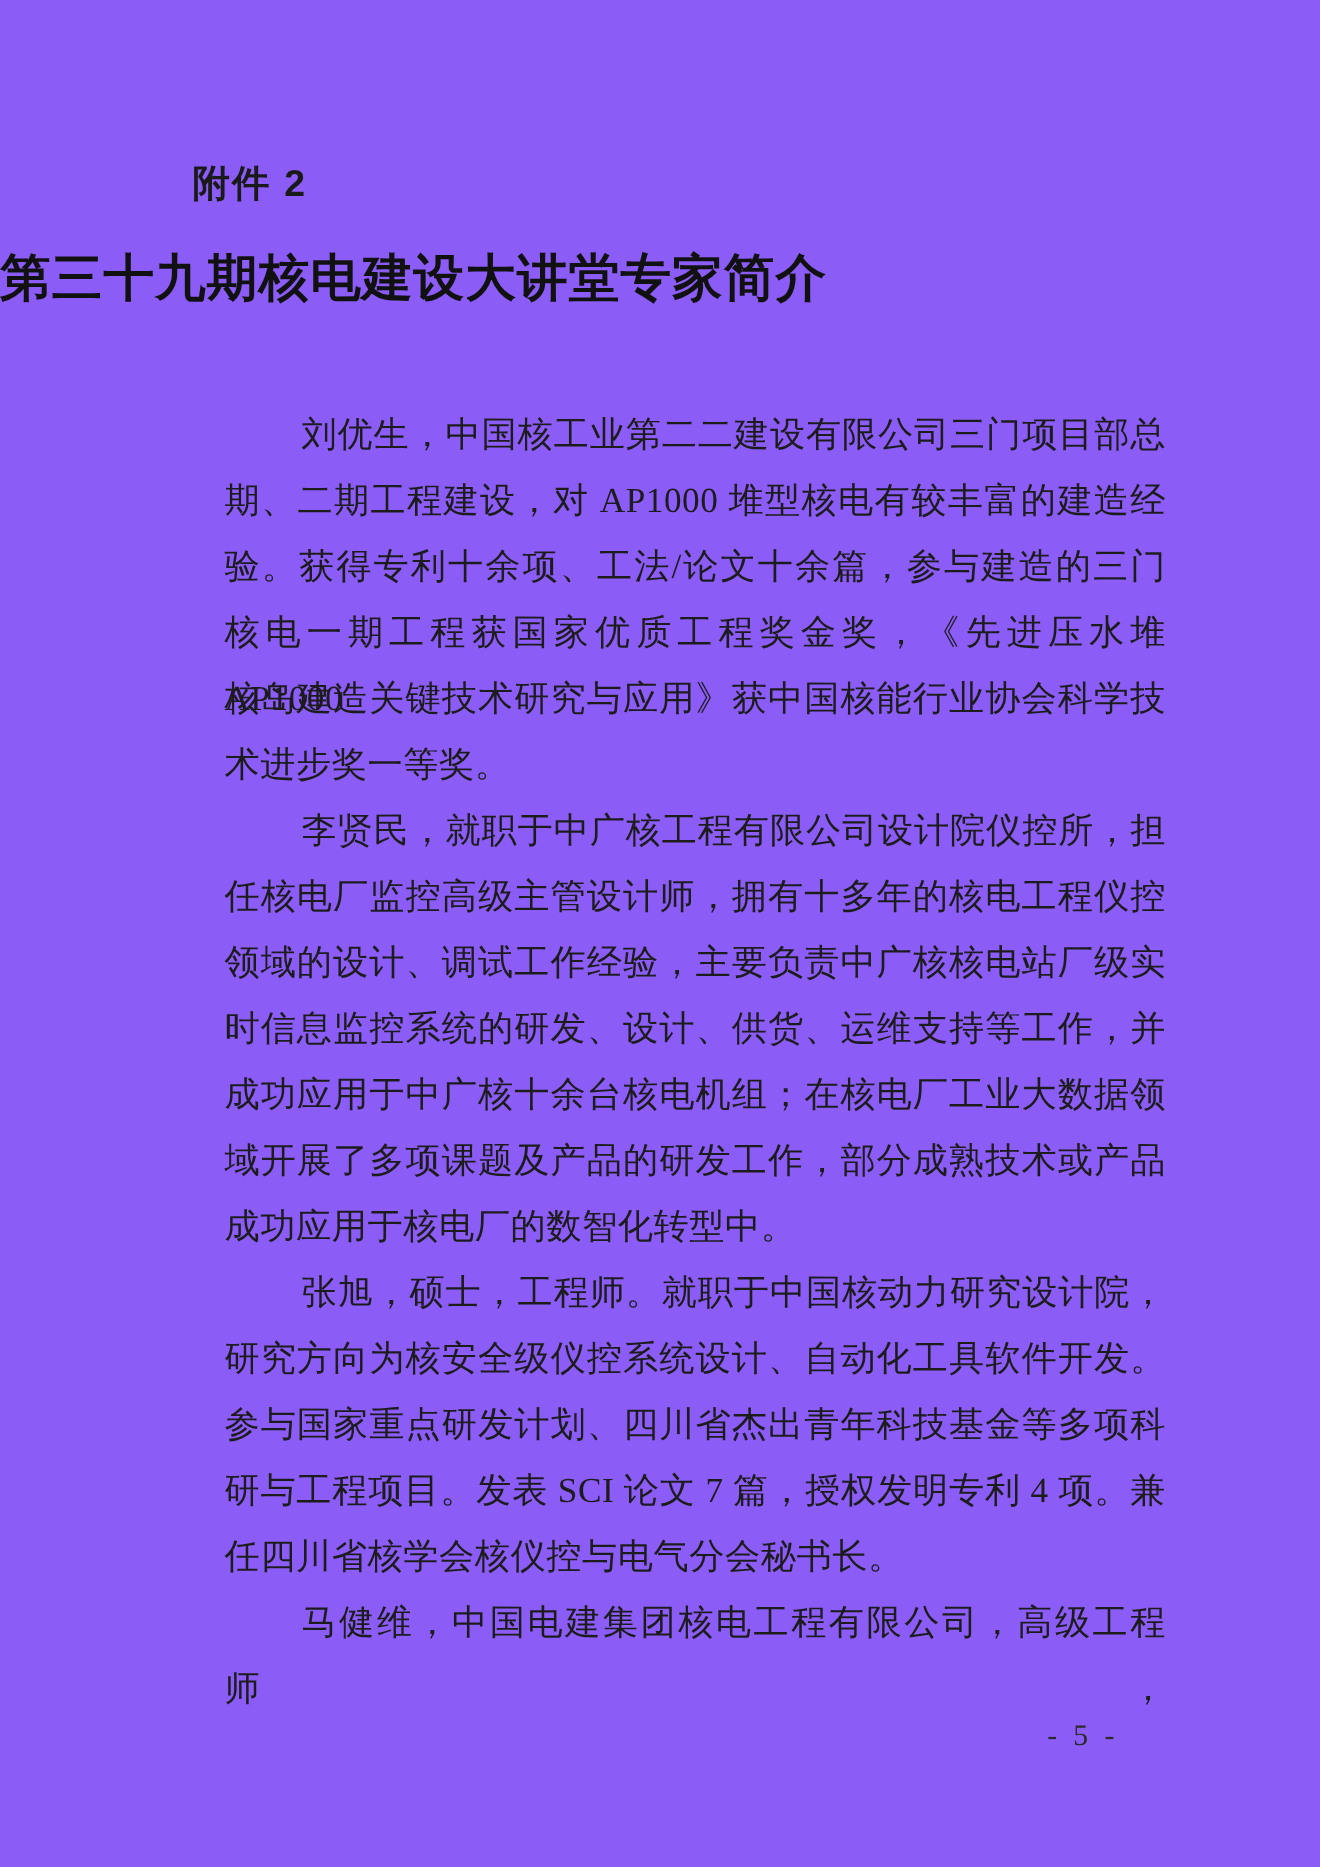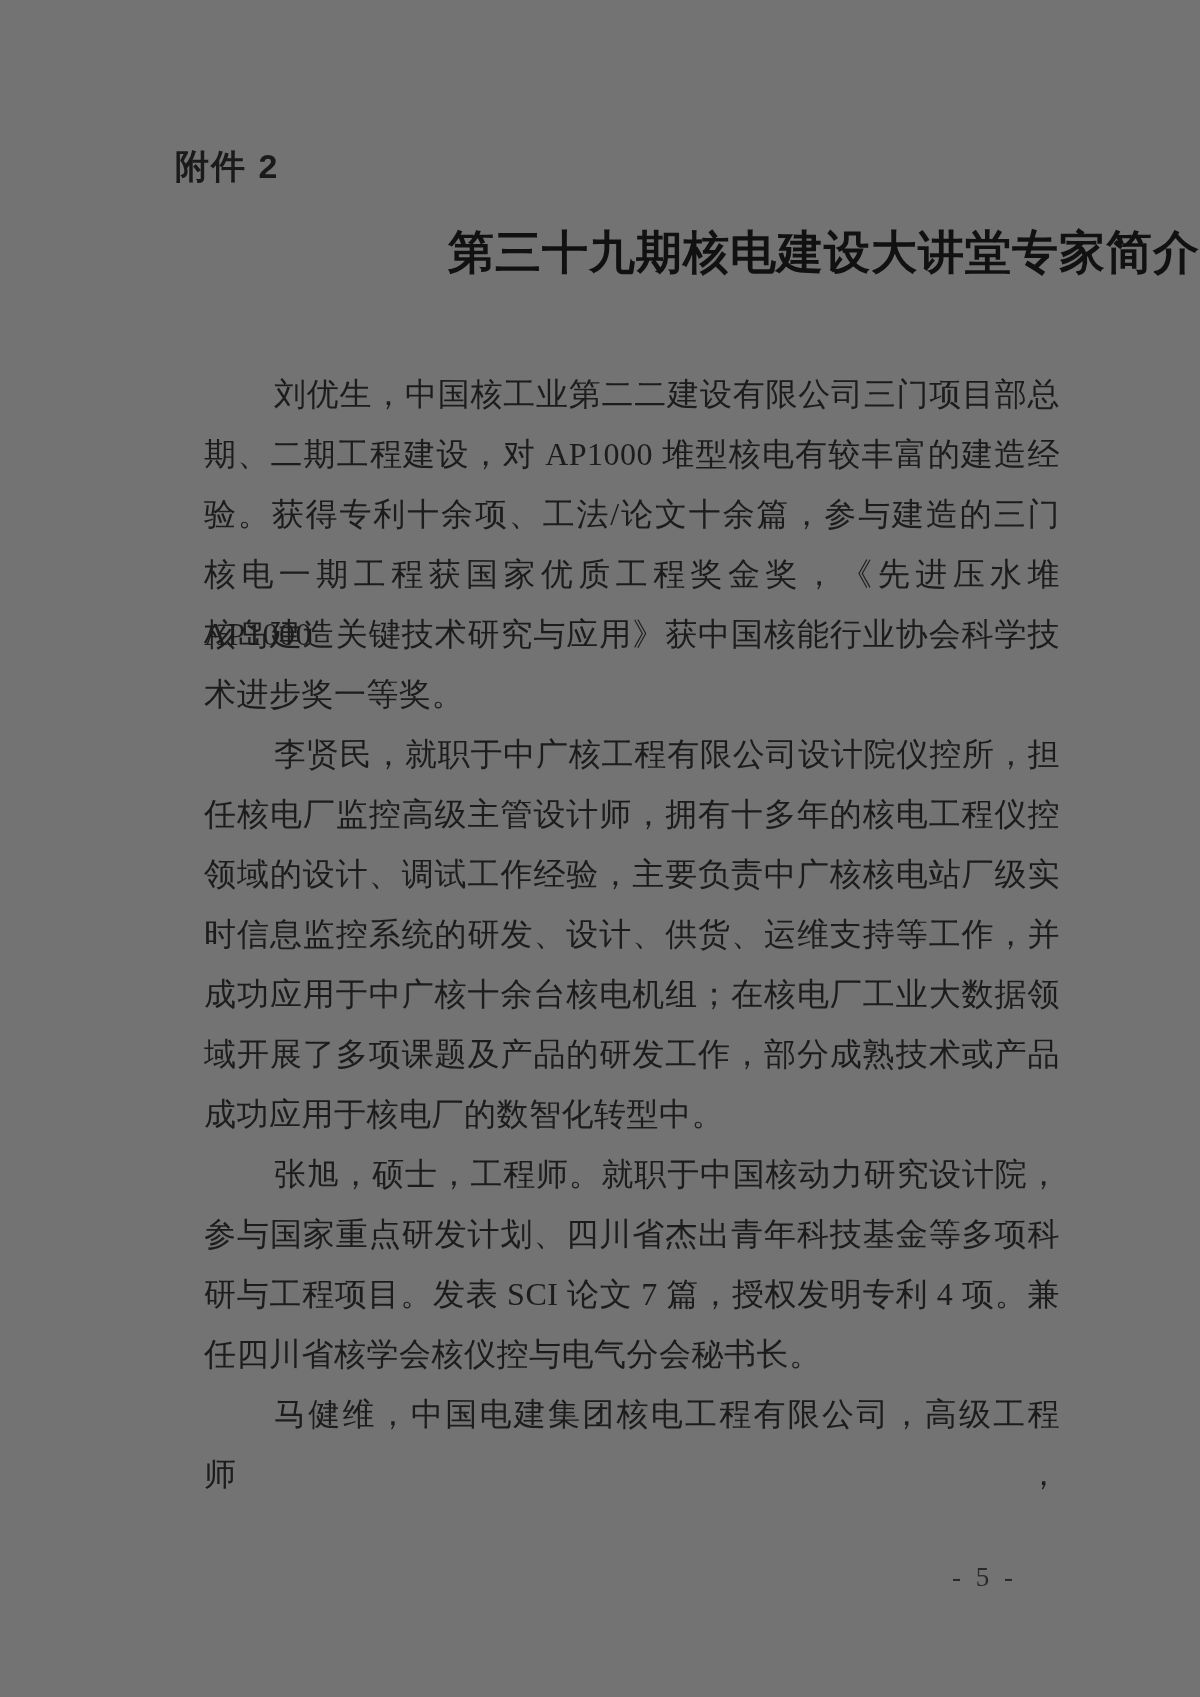--- a/index.html
+++ b/index.html
@@ -1,20 +1,20 @@
 <!DOCTYPE html>
 <html><head>
 <meta charset="utf-8">
 <style>
   html, body { margin: 0; padding: 0; background: #ffffff; }
   .page {
     position: relative;
     width: 1200px;
     height: 1697px;
-    background: #737373;
+    background: #8b5cf6;
     overflow: hidden;
     font-family: "Liberation Serif", "DejaVu Serif", serif;
     color: #1c1c1c;
   }
   .attachment-label {
     position: absolute;
     left: 175px;
     top: 144px;
     font-family: "Liberation Sans", "DejaVu Sans", sans-serif;
     font-weight: 700;
@@ -22,21 +22,21 @@
     letter-spacing: 2px;
     color: #1a1a1a;
     white-space: nowrap;
   }
   .doc-title {
     position: absolute;
     left: 0;
     top: 222px;
     width: 100%;
     margin: 0;
-    text-align: right;
+    text-align: left;
     font-family: "Liberation Serif", "DejaVu Serif", serif;
     font-weight: 700;
     font-size: 46px;
     letter-spacing: 1px;
     color: #111111;
     white-space: nowrap;
   }
   .doc-body {
     position: absolute;
     left: 168px;
@@ -83,20 +83,21 @@
       <div class="line">核岛建造关键技术研究与应用》获中国核能行业协会科学技</div>
       <div class="line para-end">术进步奖一等奖。</div>
       <div class="line indent">李贤民，就职于中广核工程有限公司设计院仪控所，担</div>
       <div class="line">任核电厂监控高级主管设计师，拥有十多年的核电工程仪控</div>
       <div class="line">领域的设计、调试工作经验，主要负责中广核核电站厂级实</div>
       <div class="line">时信息监控系统的研发、设计、供货、运维支持等工作，并</div>
       <div class="line">成功应用于中广核十余台核电机组；在核电厂工业大数据领</div>
       <div class="line">域开展了多项课题及产品的研发工作，部分成熟技术或产品</div>
       <div class="line para-end">成功应用于核电厂的数智化转型中。</div>
       <div class="line indent">张旭，硕士，工程师。就职于中国核动力研究设计院，</div>
+      <div class="line">研究方向为核安全级仪控系统设计、自动化工具软件开发。</div>
       <div class="line">参与国家重点研发计划、四川省杰出青年科技基金等多项科</div>
       <div class="line">研与工程项目。发表 SCI 论文 7 篇，授权发明专利 4 项。兼</div>
       <div class="line para-end">任四川省核学会核仪控与电气分会秘书长。</div>
       <div class="line indent">马健维，中国电建集团核电工程有限公司，高级工程师，</div>
     </div>
 
   <div class="page-number">- 5 -</div>
 </div>
 
 </body></html>

